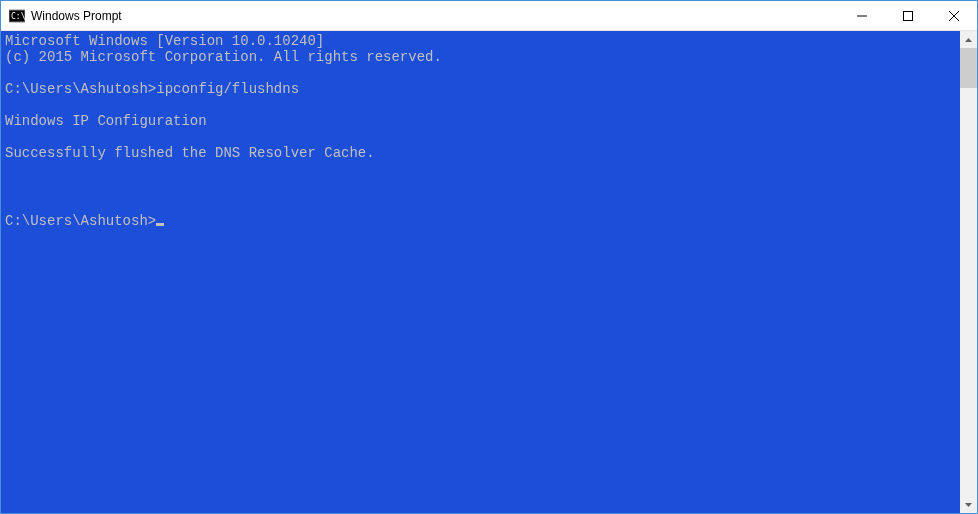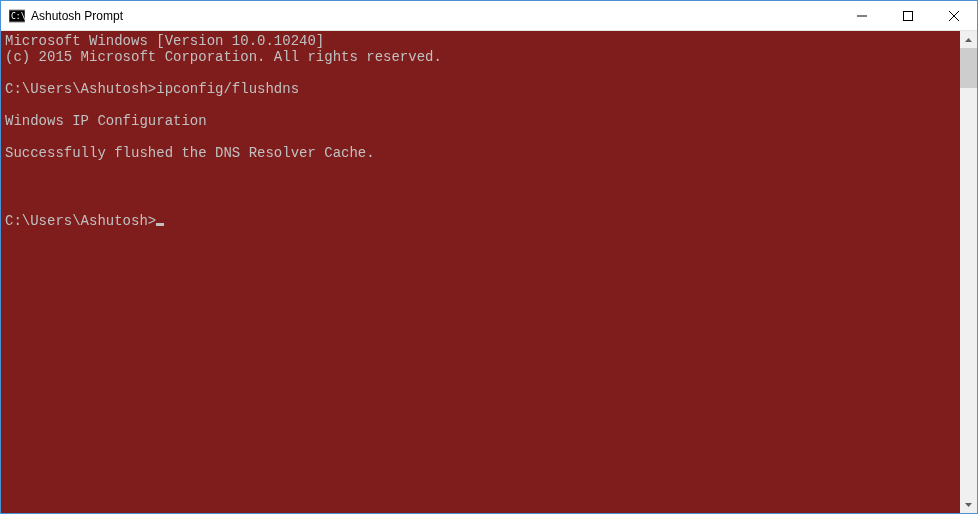--- a/index.html
+++ b/index.html
@@ -50,21 +50,21 @@
     .window-control {
       width: 46px;
       height: 100%;
       display: flex;
       align-items: center;
       justify-content: center;
       cursor: pointer;
     }
     .terminal {
       flex: 1;
-      background: #7f1d1d;
+      background: #1d4ed8;
       display: flex;
       position: relative;
     }
     .terminal-content {
       flex: 1;
       padding: 2px 4px;
       font-family: Consolas, "Courier New", monospace;
       font-size: 14px;
       line-height: 16px;
       color: #c0c0c0;
@@ -115,21 +115,21 @@
 <body>
 
 <div class="window">
   <div class="titlebar">
     <div class="titlebar-icon">
       <svg width="16" height="16" viewBox="0 0 16 16">
         <rect x="0" y="2" width="16" height="12" fill="#000" stroke="#888" stroke-width="1"></rect>
         <text x="2" y="11" font-size="8" fill="#fff" font-family="monospace">C:\</text>
       </svg>
     </div>
-    <div class="titlebar-title">Ashutosh Prompt</div>
+    <div class="titlebar-title">Windows Prompt</div>
     <div class="window-controls">
       <div class="window-control">
         <svg width="10" height="10" viewBox="0 0 10 10">
           <line x1="0" y1="5" x2="10" y2="5" stroke="#000" stroke-width="1"></line>
         </svg>
       </div>
       <div class="window-control">
         <svg width="10" height="10" viewBox="0 0 10 10">
           <rect x="0.5" y="0.5" width="9" height="9" fill="none" stroke="#000" stroke-width="1"></rect>
         </svg>

